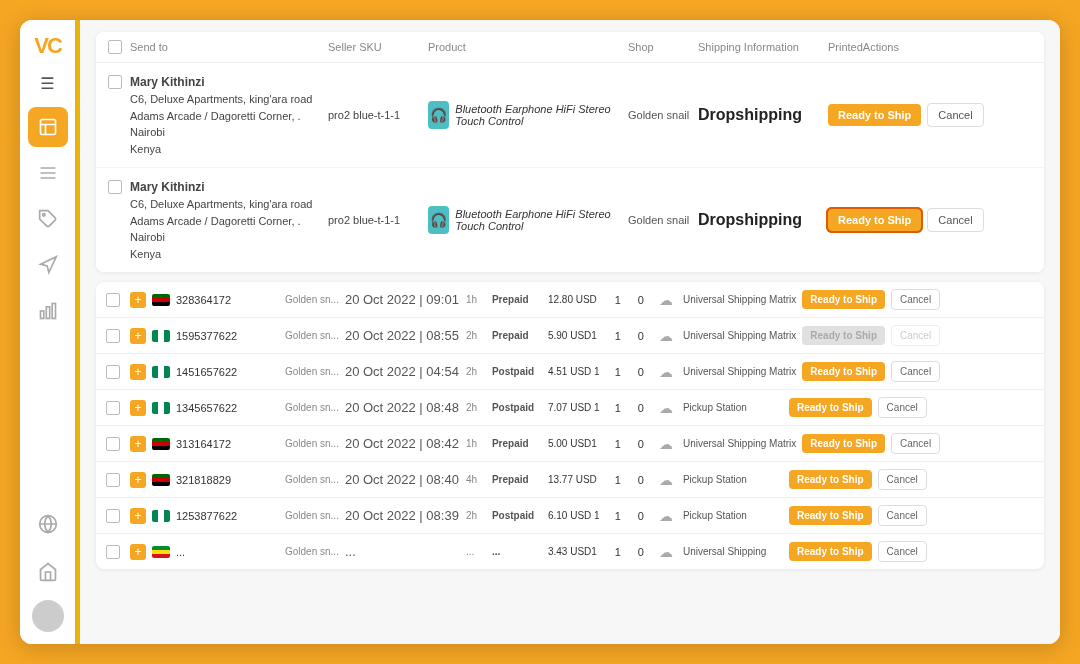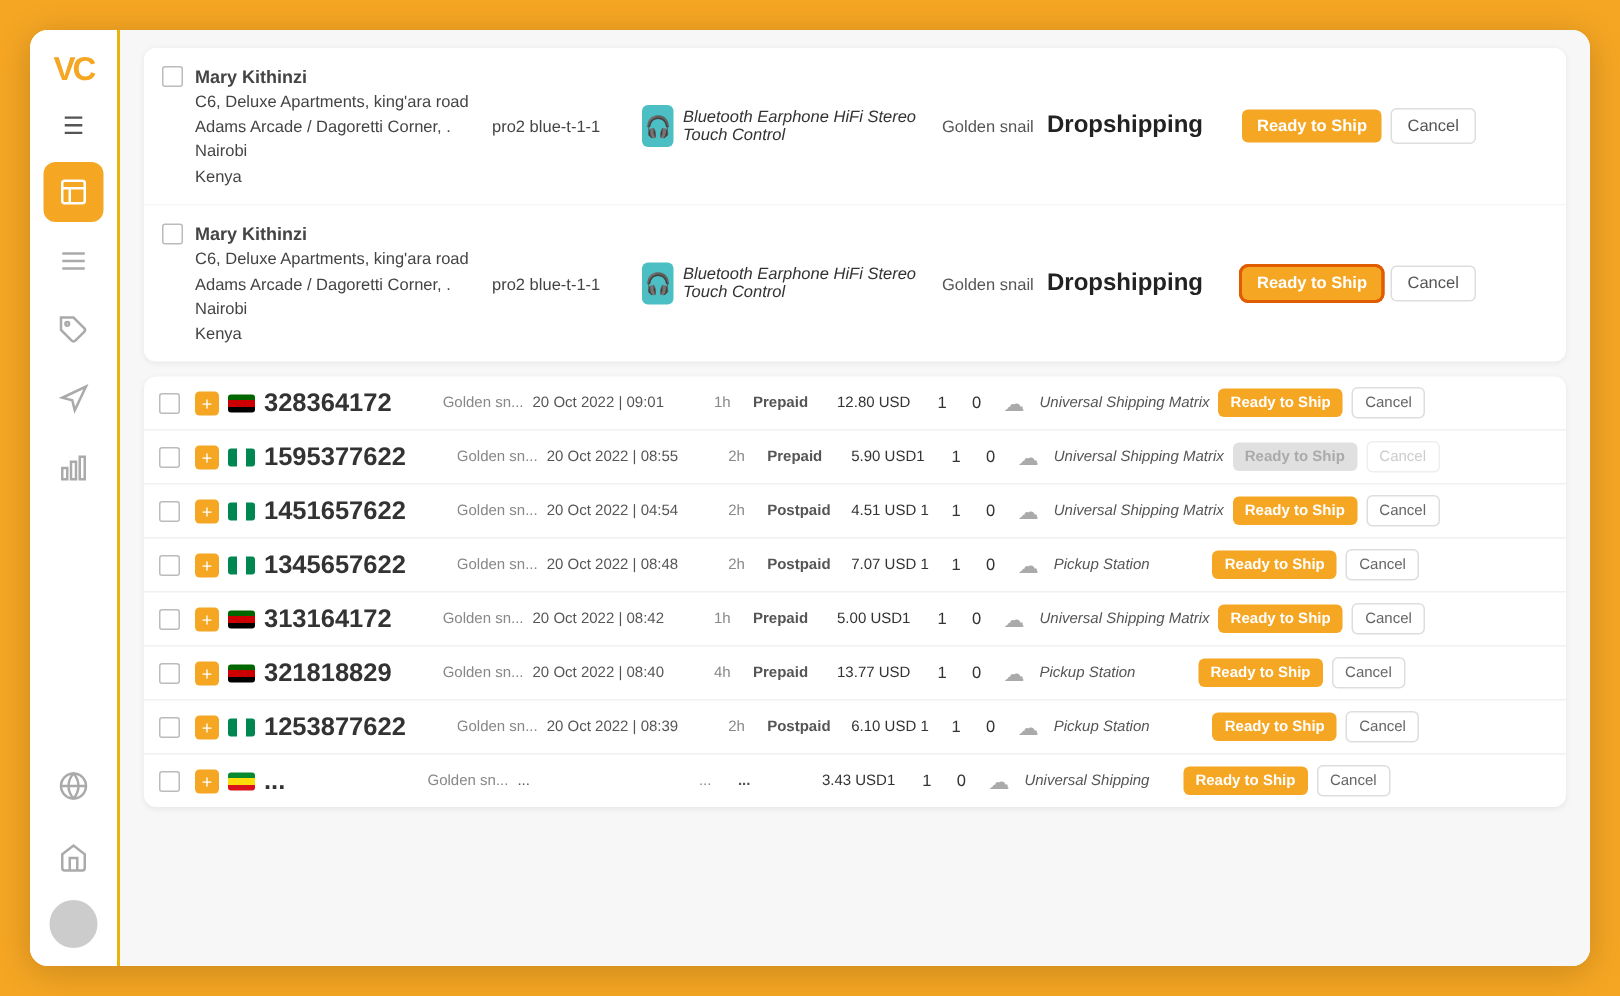--- a/index.html
+++ b/index.html
@@ -20,21 +20,21 @@
       background: #fff;
       border-radius: 12px;
       overflow: hidden;
       display: flex;
       box-shadow: 0 4px 24px rgba(0,0,0,0.18);
     }
     
     .sidebar {
       width: 60px;
       background: #fff;
-      border-right: 2px solid #eab308;
+      border-right: 5px solid #eab308;
       display: flex;
       flex-direction: column;
       align-items: center;
       padding-top: 10px;
       gap: 6px;
     }
     .sidebar-logo {
       width: 40px;
       height: 32px;
       margin-bottom: 6px;
@@ -191,30 +191,30 @@
     .order-row:last-child { border-bottom: none; }
     .flag {
       width: 18px; height: 12px;
       border-radius: 2px;
       display: inline-block;
       flex-shrink: 0;
     }
     .flag-ke { background: linear-gradient(to bottom, #006600 33%, #cc0000 33%, #cc0000 67%, #000 67%); }
     .flag-ng { background: linear-gradient(to right, #008751 33%, #fff 33%, #fff 67%, #008751 67%); }
     .flag-et { background: linear-gradient(to bottom, #078930 33%, #fcdd09 33%, #fcdd09 67%, #da121a 67%); }
-    .order-id { font-size: 17px; color: #333; font-weight: 700; min-width: 75px; }
+    .order-id { font-size: 11px; color: #333; font-weight: 400; min-width: 75px; }
     .shop-name { font-size: 10px; color: #888; min-width: 48px; overflow: hidden; text-overflow: ellipsis; white-space: nowrap; margin-left: 28px; }
-    .date-col { font-size: 10px; color: #555; min-width: 115px; }
+    .date-col { font-size: 13px; color: #555; min-width: 115px; }
     .hours-col { font-size: 10px; color: #888; min-width: 20px; }
     .payment-col { font-size: 10px; color: #555; min-width: 50px; font-weight: bold; }
     .amount-col { font-size: 10px; color: #333; min-width: 55px; }
     .qty-col { font-size: 11px; color: #333; min-width: 18px; text-align: center; }
     .zero-col { font-size: 11px; color: #333; min-width: 16px; text-align: center; }
     .cloud-icon { color: #aaa; font-size: 14px; min-width: 22px; text-align: center; }
-    .shipping-provider { font-size: 10px; color: #555; min-width: 100px; line-height: 1.3; font-style: italic; }
+    .shipping-provider { font-size: 10px; color: #555; min-width: 100px; line-height: 1.3; }
     .btn-ready-sm {
       background: #F5A623;
       color: #fff;
       border: none;
       border-radius: 4px;
       padding: 4px 8px;
       font-size: 10px;
       font-weight: 600;
       cursor: pointer;
       white-space: nowrap;
@@ -313,20 +313,31 @@
           </svg>
       </div>
       <div class="avatar-circle"></div>
     </div>
   </div>
 
   <div class="main-content">
 
     <div class="dropship-panel">
 
+      <div class="dropship-header">
+        <div class="col-send" style="display:flex;align-items:center;gap:4px;">
+          <span class="checkbox-stub"></span>
+          <span class="col-header">Send to</span>
+        </div>
+        <div class="col-sku"><span class="col-header">Seller SKU</span></div>
+        <div class="col-product"><span class="col-header">Product</span></div>
+        <div class="col-shop"><span class="col-header">Shop</span></div>
+        <div class="col-shipping"><span class="col-header">Shipping Information</span></div>
+        <div class="col-actions"><span class="col-header">PrintedActions</span></div>
+      </div>
 
       <div class="dropship-row">
         <div class="col-send" style="display:flex;align-items:flex-start;gap:4px;">
           <span class="checkbox-stub" style="margin-top:2px;"></span>
           <div class="address-block">
             <div class="name">Mary Kithinzi</div>
             <div>C6, Deluxe Apartments, king'ara road</div>
             <div>Adams Arcade / Dagoretti Corner, .</div>
             <div>Nairobi</div>
             <div>Kenya</div>

